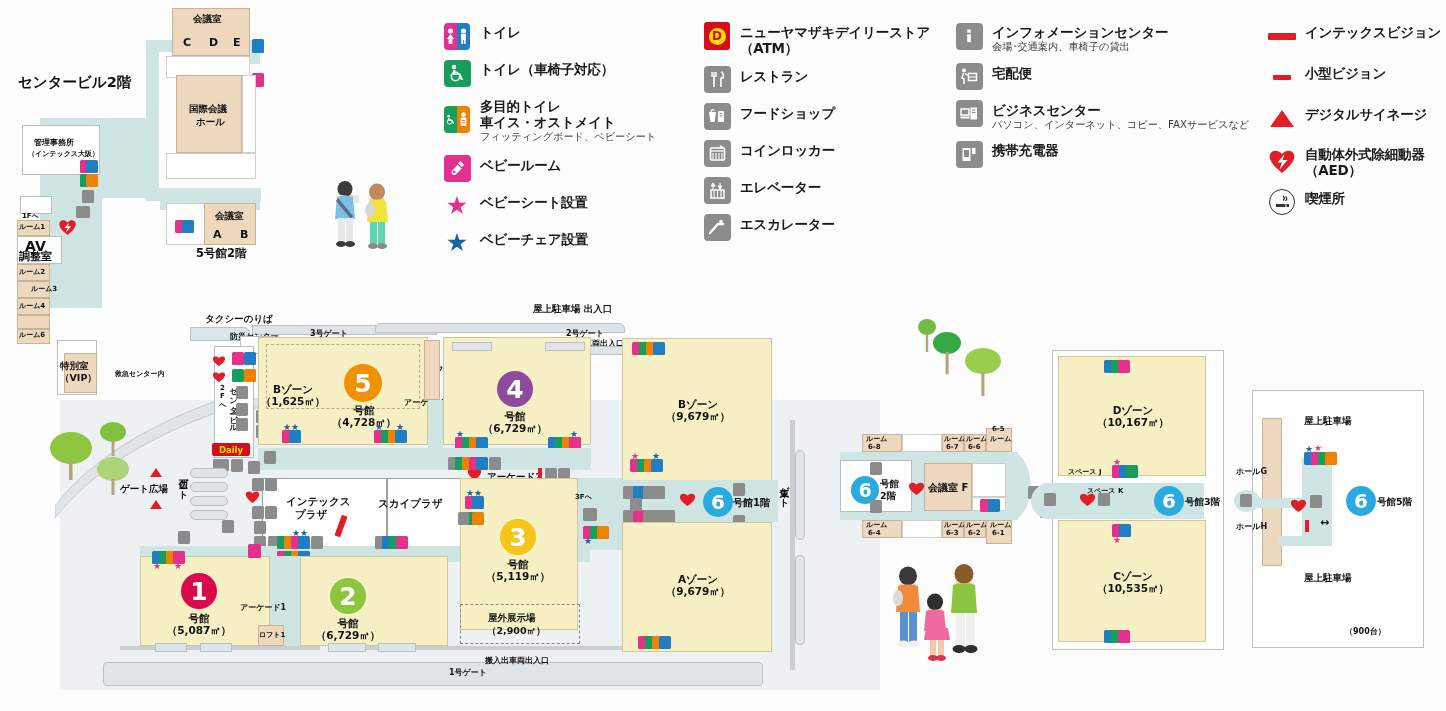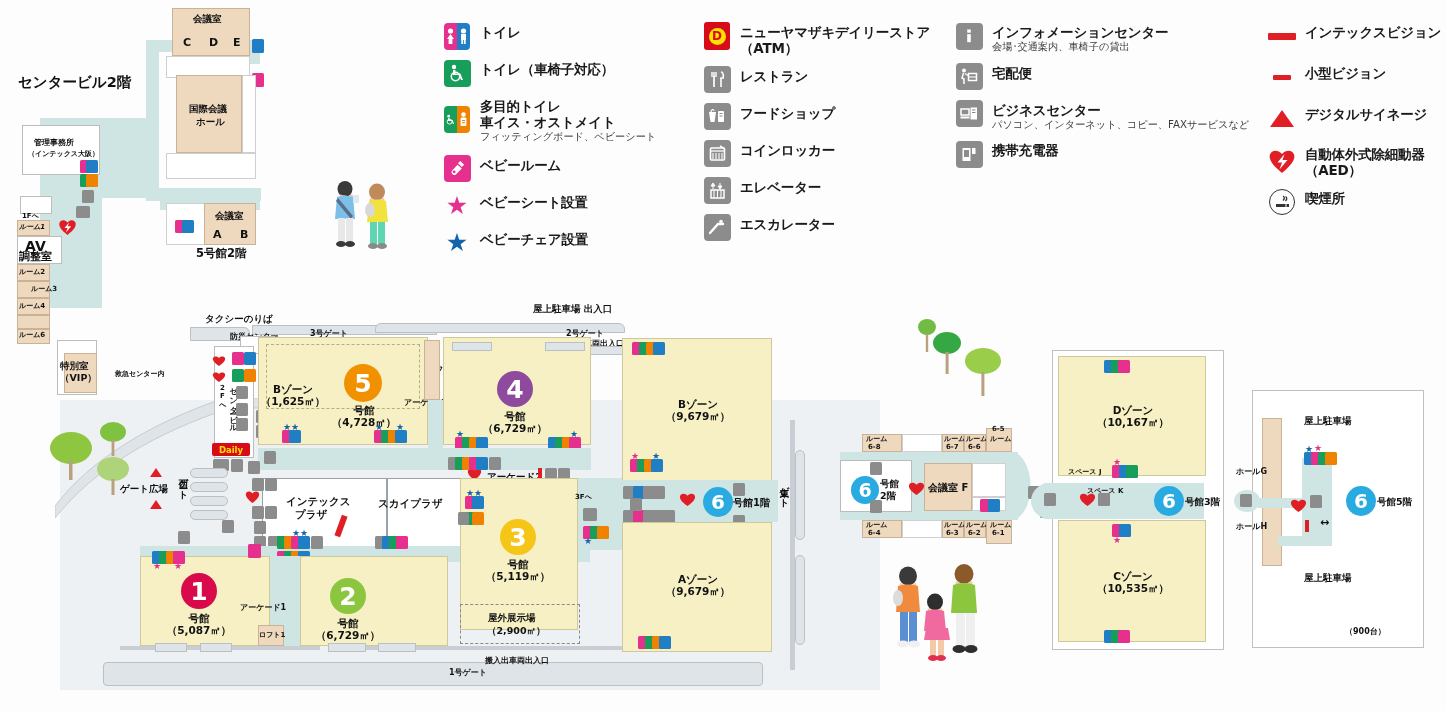--- a/index.html
+++ b/index.html
@@ -442,21 +442,21 @@
 
   <div class="white-room" style="left:20px; top:196px; width:32px; height:18px;"></div>
   <div class="maptxt xs" style="left:22px; top:212px;">1Fへ</div>
   <div class="mi g" style="left:76px; top:206px; width:14px; height:12px;"></div>
   <svg class="abs" style="left:58px; top:218px;" width="19" height="18">
     <path d="M9.5 17 C3 12 0.5 8 1.5 4.8 C2.4 2 6.5 1.2 9.5 4.4 C12.5 1.2 16.6 2 17.5 4.8 C18.5 8 16 12 9.5 17 z" fill="#e01e26"></path>
     <path d="M11 4.5 L6.5 10 h3 l-1.6 4.5 l5.3 -6.2 h-3.3 z" fill="#fff"></path>
   </svg>
 
   <div class="bldg-beige" style="left:17px; top:220px; width:33px; height:16px;"></div>
-  <div class="maptxt xs" style="left:19px; top:223px;font-style:italic;">ルーム1</div>
+  <div class="maptxt xs" style="left:19px; top:223px;">ルーム1</div>
   <div class="white-room" style="left:17px; top:236px; width:45px; height:28px;"></div>
   <div class="maptxt" style="left:25px; top:238px; font-size:14px;">AV</div>
   <div class="maptxt" style="left:19px; top:250px; font-size:11px;">調整室</div>
   <div class="bldg-beige" style="left:17px; top:264px; width:33px; height:17px;"></div>
   <div class="maptxt xs" style="left:19px; top:268px;">ルーム2</div>
   <div class="bldg-beige" style="left:17px; top:281px; width:33px; height:17px;"></div>
   <div class="maptxt xs" style="left:19px; top:285px;margin-left:12px;">ルーム3</div>
   <div class="bldg-beige" style="left:17px; top:298px; width:33px; height:17px;"></div>
   <div class="maptxt xs" style="left:19px; top:302px;">ルーム4</div>
   <div class="bldg-beige" style="left:17px; top:315px; width:33px; height:14px;"></div>

